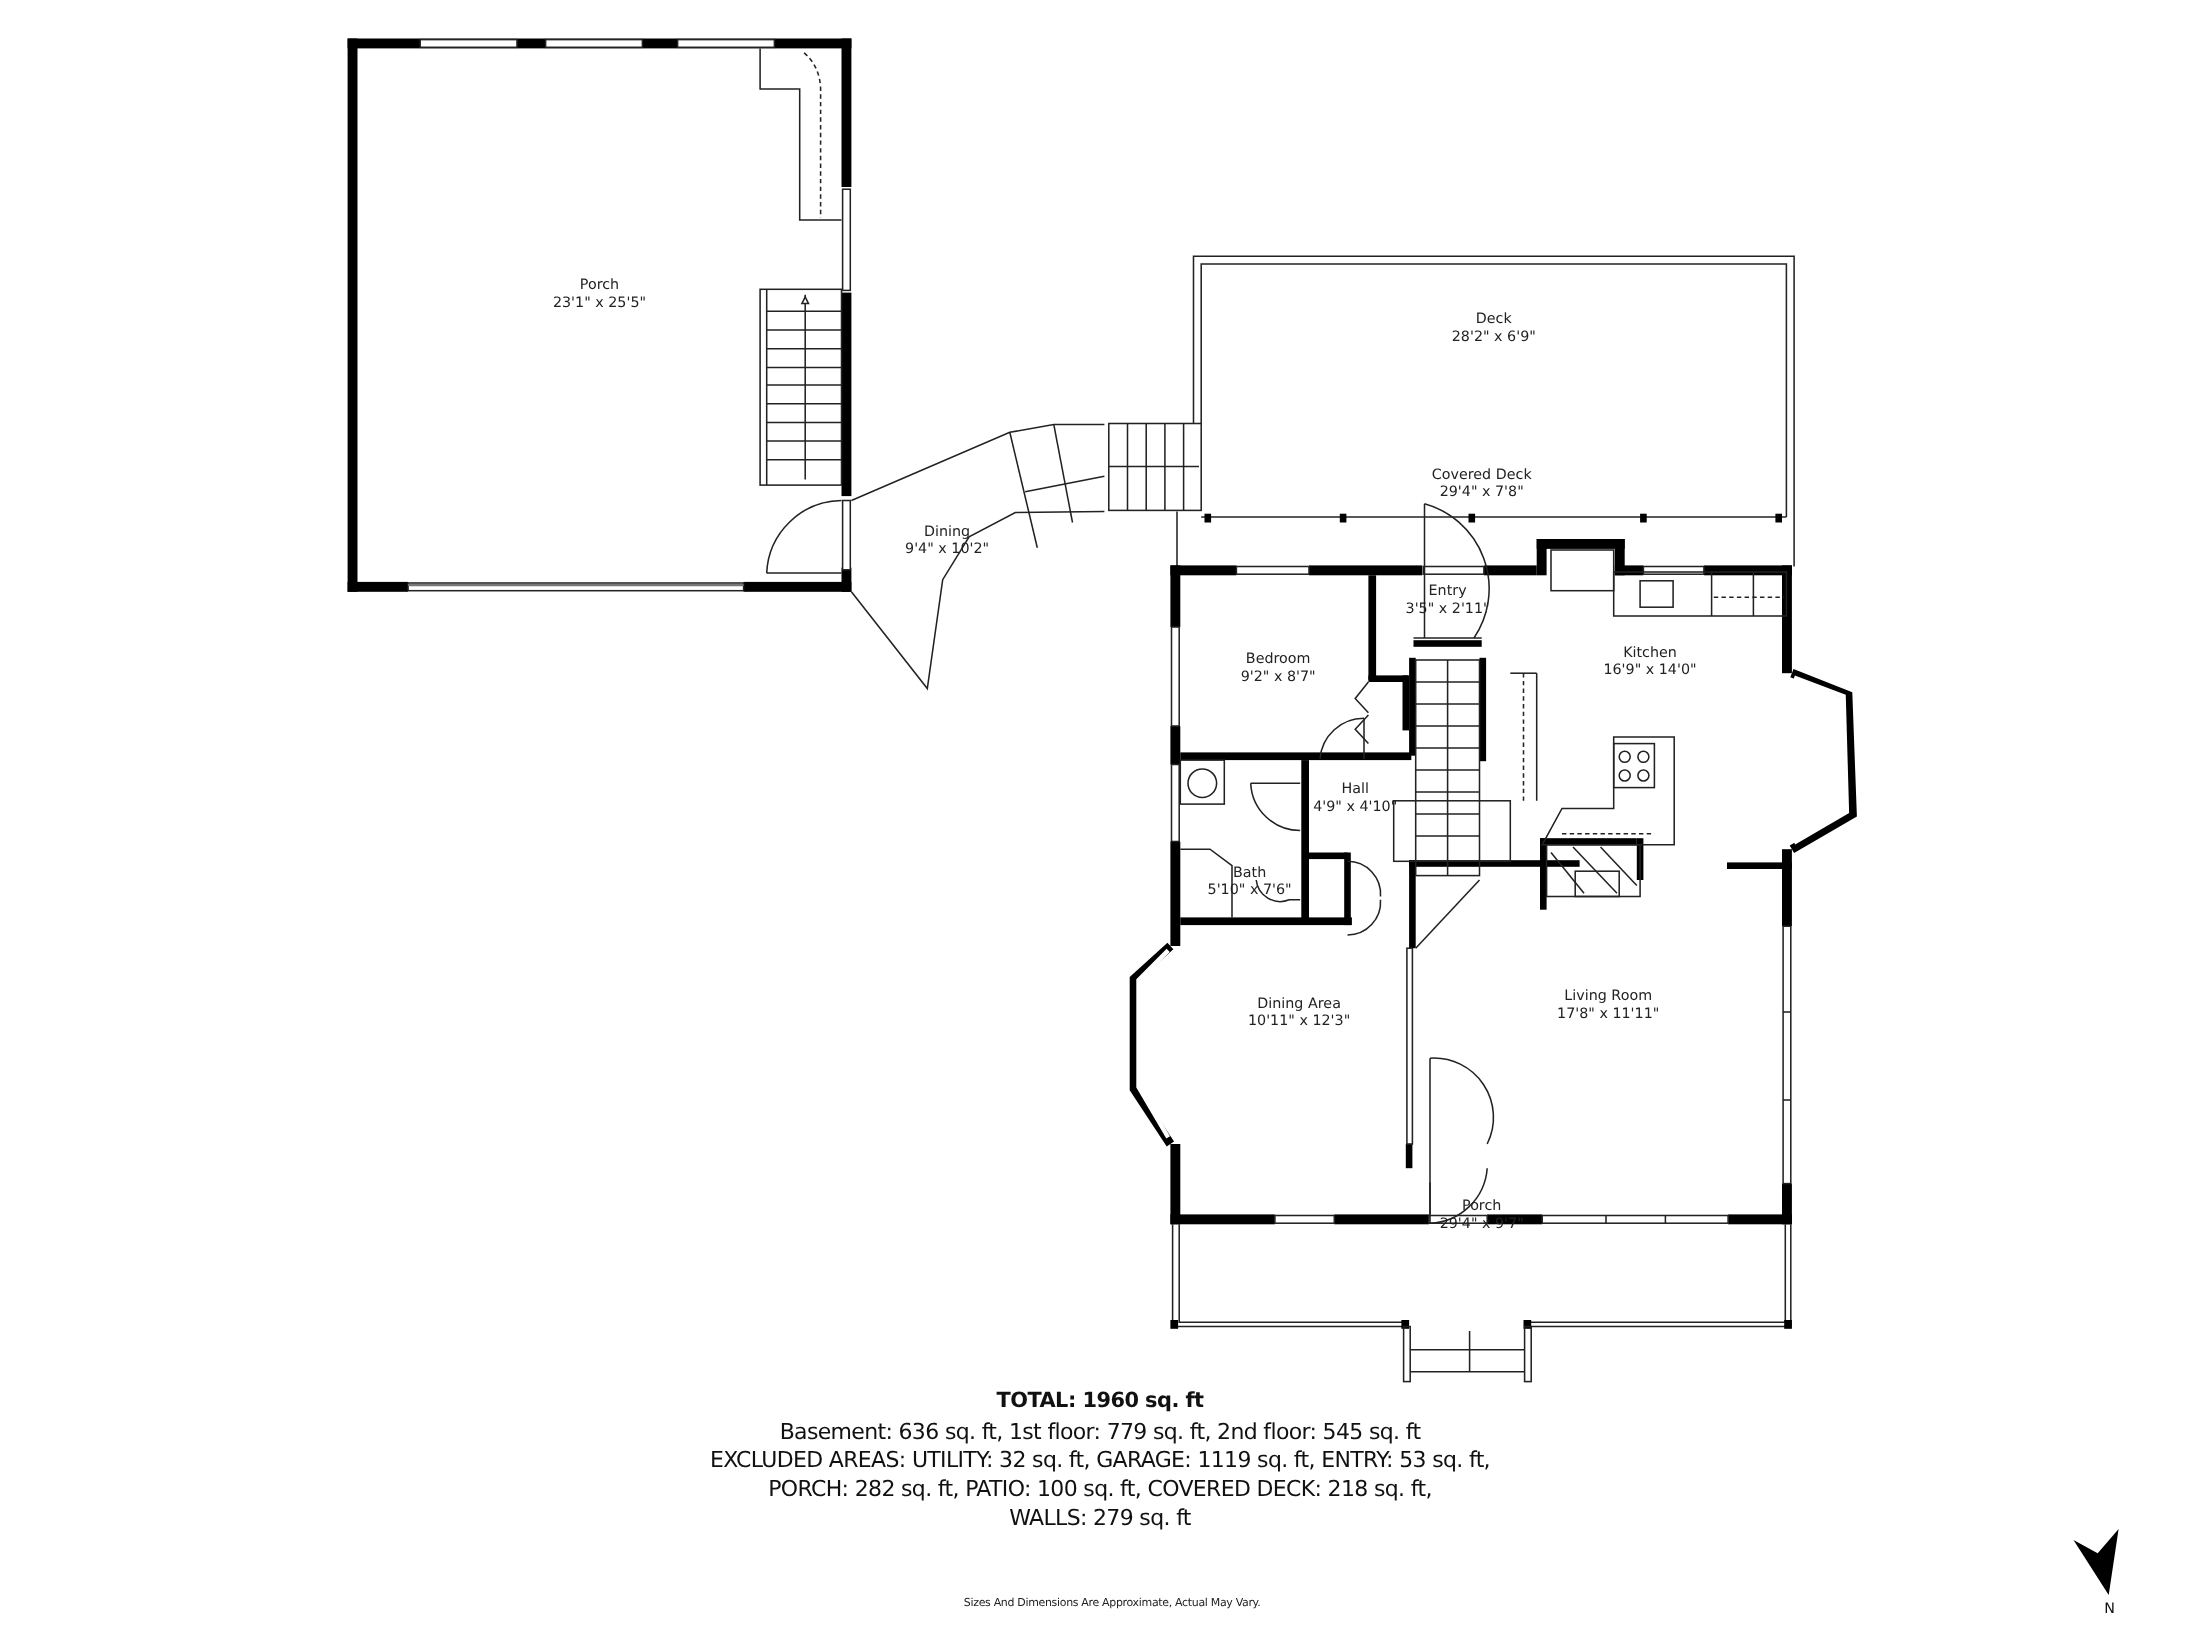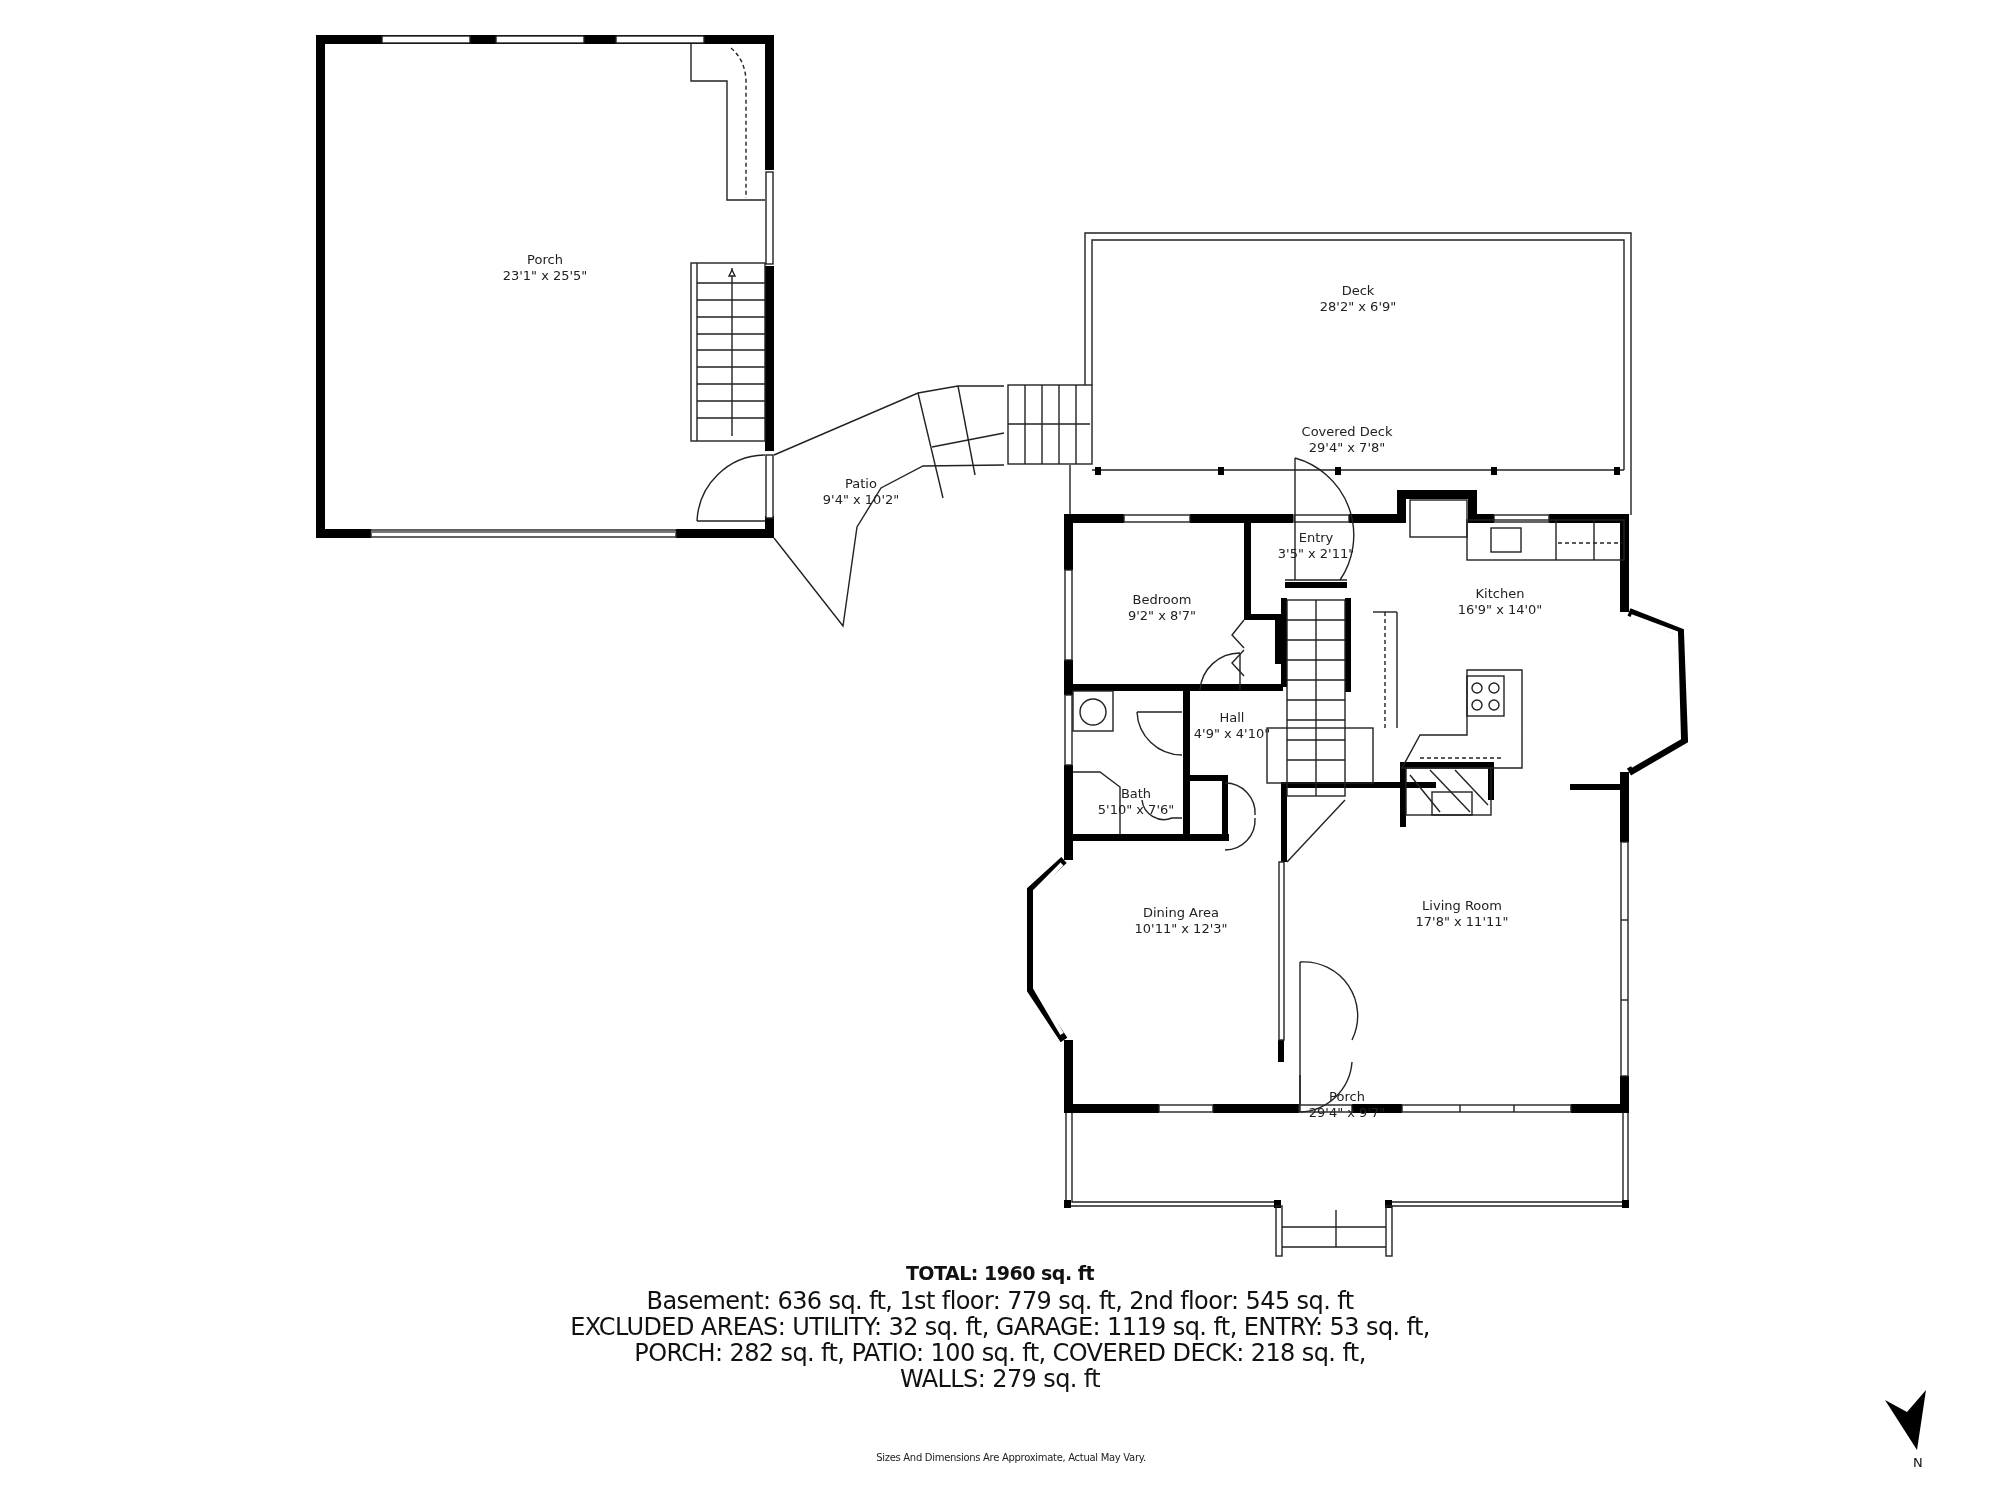--- a/index.html
+++ b/index.html
@@ -1,21 +1,21 @@
 <!DOCTYPE html>
 <html><head>
 <meta charset="utf-8">
 <style>
   html, body { margin: 0; padding: 0; background: #ffffff; }
   body { width: 2000px; height: 1500px; position: relative; overflow: hidden; font-family: "Liberation Sans", sans-serif; }
   #plan { position: absolute; left: 0; top: 0; width: 2000px; height: 1500px; }
   .room-label { position: absolute; text-align: center; color: #222; font-family: "DejaVu Sans", sans-serif; font-size: 13px; line-height: 16px; transform: translateX(-50%); white-space: nowrap; }
   .summary { position: absolute; left: 0; width: 2000px; top: 1258px; text-align: center; color: #111; font-family: "DejaVu Sans", sans-serif; }
   .summary .total { font-weight: bold; font-size: 19px; line-height: 30px; letter-spacing: -0.5px; }
-  .summary .line { font-size: 24px; line-height: 26px; letter-spacing: -0.6px; }
+  .summary .line { font-size: 20px; line-height: 26px; letter-spacing: -0.6px; }
   .disclaimer { position: absolute; left: 0; width: 2000px; top: 1452px; text-align: center; font-size: 10px; color: #222; font-family: "DejaVu Sans", sans-serif; letter-spacing: -0.3px; margin-left: 11px; }
   .compass { position: absolute; left: 1880px; top: 1380px; width: 70px; height: 90px; }
   .compass-n { position: absolute; left: 1913px; top: 1455px; font-size: 13px; color: #111; font-family: "DejaVu Sans", sans-serif; }
 </style>
 </head>
 <body>
 
 <svg id="plan" viewBox="0 0 2000 1500" xmlns="http://www.w3.org/2000/svg">
   <g fill="none" stroke="#222" stroke-width="1.4">
 
@@ -244,21 +244,21 @@
 </div>
 <div class="room-label" style="left:1358px; top:283px;">
   <div>Deck</div>
   <div>28'2" x 6'9"</div>
 </div>
 <div class="room-label" style="left:1347px; top:424px;">
   <div>Covered Deck</div>
   <div>29'4" x 7'8"</div>
 </div>
 <div class="room-label" style="left:861px; top:476px;">
-  <div>Patio</div>
+  <div>Dining</div>
   <div>9'4" x 10'2"</div>
 </div>
 <div class="room-label" style="left:1316px; top:530px;">
   <div>Entry</div>
   <div>3'5" x 2'11"</div>
 </div>
 <div class="room-label" style="left:1500px; top:586px;">
   <div>Kitchen</div>
   <div>16'9" x 14'0"</div>
 </div>

